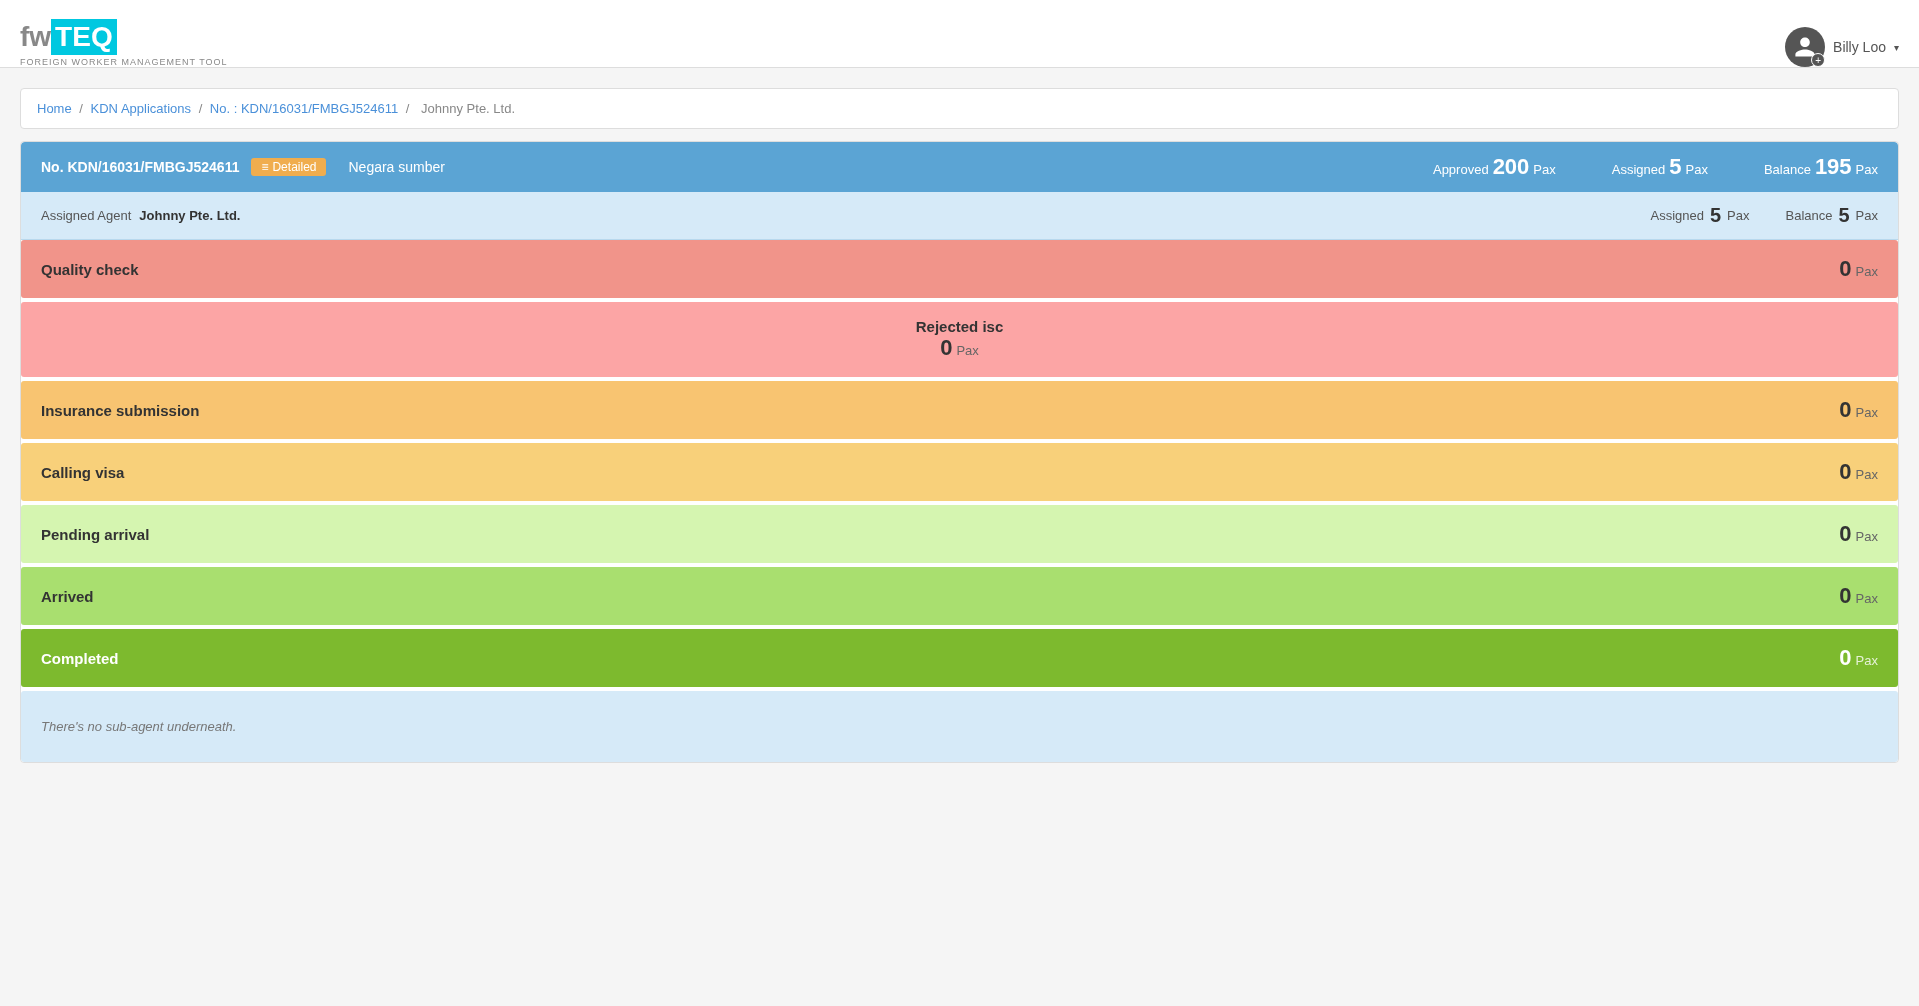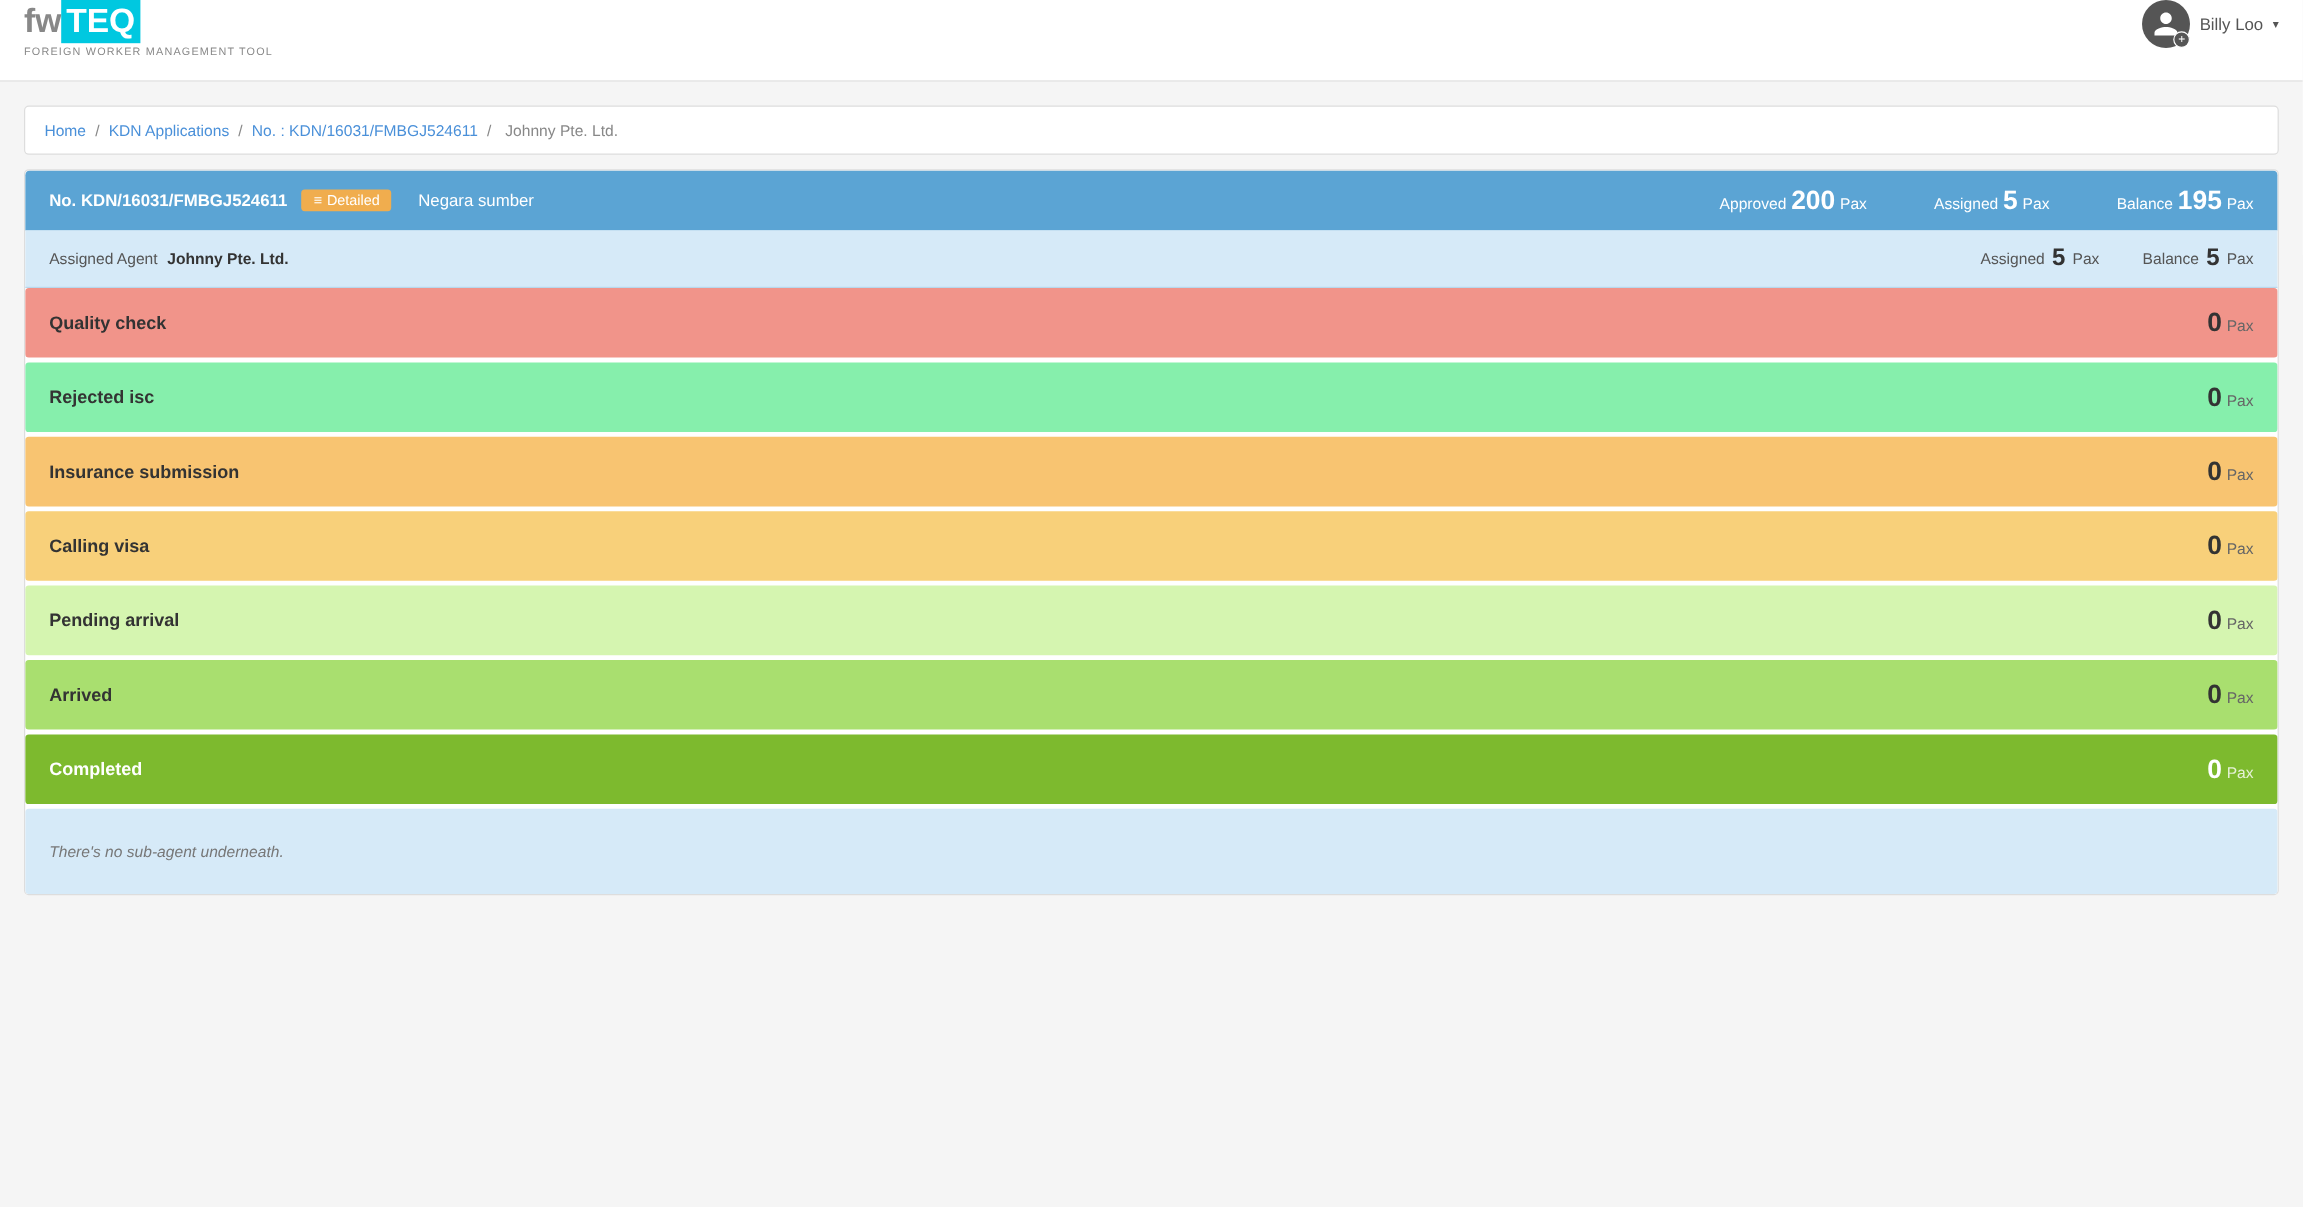--- a/index.html
+++ b/index.html
@@ -5,21 +5,21 @@
     * { margin: 0; padding: 0; box-sizing: border-box; }
     body { font-family: Arial, sans-serif; font-size: 14px; background: #f5f5f5; color: #333; }
 
     
     .header {
       background: #fff;
       border-bottom: 1px solid #ddd;
       padding: 0 20px;
       height: 68px;
       display: flex;
-      align-items: flex-start;
+      align-items: flex-end;
       justify-content: space-between;
     }
     .logo-area {
       display: flex;
       align-items: center;
     }
     .logo-fw {
       font-size: 28px;
       font-weight: bold;
       color: #888;
@@ -167,21 +167,21 @@
       justify-content: space-between;
       margin-bottom: 4px;
       border-radius: 3px;
     }
     .status-label { font-size: 15px; font-weight: bold; }
     .status-count { font-size: 15px; display: flex; align-items: baseline; gap: 4px; }
     .status-count .count-num { font-size: 22px; font-weight: bold; }
     .status-count .count-pax { font-size: 13px; color: #666; }
 
     .row-quality { background: #f1948a; }
-    .row-rejected { background: #86efac; }
+    .row-rejected { background: #fca5a5; flex-direction: column; }
     .row-insurance { background: #f8c471; }
     .row-calling { background: #f8d07a; }
     .row-pending { background: #d5f5b0; }
     .row-arrived { background: #a9df6f; }
     .row-completed { background: #7dba2e; color: white; }
     .row-completed .count-pax { color: rgba(255,255,255,0.8); }
 
     
     .sub-agent-notice {
       background: #d6eaf8;

